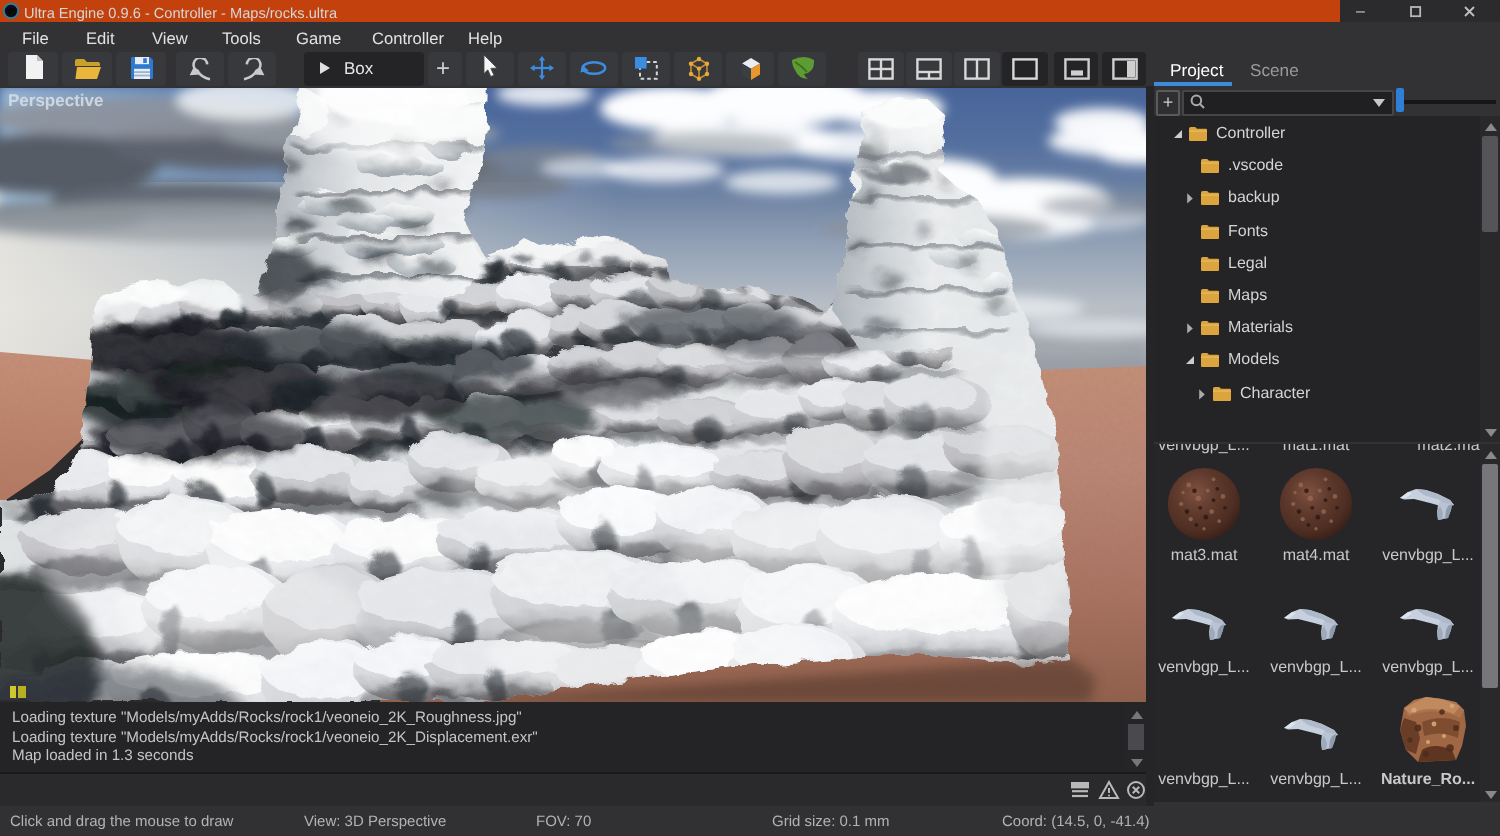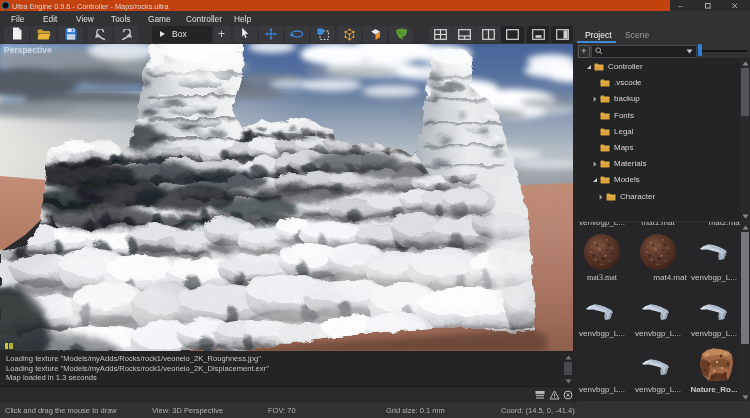--- a/index.html
+++ b/index.html
@@ -1773,22 +1773,22 @@
         </g>
       </svg>
       <svg class="abs" style="left:122px;top:17px" width="34" height="22" viewBox="0 0 34 22">
         <path d="M1 10 L5 7 L9 5.5 L14 6 L20 8 L26 11 L28 13.5 L23 14.5 L16 12.5 L8 10.5 L3 10.8 Z" fill="#c6d0de"></path>
         <path d="M9 5.5 L14 6 L20 8 L26 11 L28 13.5 L23 14.5 L21 11 L13 8.5 Z" fill="#aeb9c9"></path>
         <path d="M21 12 L27 13 L26.5 16 L25 20 L20 21 L19.5 17 L20 13.5 Z" fill="#b9c3d2"></path>
         <path d="M25 14 L27 13 L26.5 16 L25 20 L23.5 20.5 L24 16 Z" fill="#8e9aad"></path>
         <path d="M20 21 L19.5 17 L21 14 L22.5 17.5 L22 20.8 Z" fill="#9daaba"></path>
         <path d="M1 10 L5 7 L7 7.5 L4 10 Z" fill="#dde4ec"></path>
       </svg>
-      <div class="tlabel" style="left:-3px;top:51px;font-family:Liberation Serif, serif;">mat3.mat</div>
-      <div class="tlabel" style="left:65px;top:51px;">mat4.mat</div>
+      <div class="tlabel" style="left:-3px;top:51px;">mat3.mat</div>
+      <div class="tlabel" style="left:53px;top:51px;">mat4.mat</div>
       <div class="tlabel" style="left:109px;top:51px;">venvbgp_L...</div>
       <svg class="abs" style="left:8px;top:77px" width="34" height="22" viewBox="0 0 34 22">
         <path d="M1 10 L5 7 L9 5.5 L14 6 L20 8 L26 11 L28 13.5 L23 14.5 L16 12.5 L8 10.5 L3 10.8 Z" fill="#c6d0de"></path>
         <path d="M9 5.5 L14 6 L20 8 L26 11 L28 13.5 L23 14.5 L21 11 L13 8.5 Z" fill="#aeb9c9"></path>
         <path d="M21 12 L27 13 L26.5 16 L25 20 L20 21 L19.5 17 L20 13.5 Z" fill="#b9c3d2"></path>
         <path d="M25 14 L27 13 L26.5 16 L25 20 L23.5 20.5 L24 16 Z" fill="#8e9aad"></path>
         <path d="M20 21 L19.5 17 L21 14 L22.5 17.5 L22 20.8 Z" fill="#9daaba"></path>
         <path d="M1 10 L5 7 L7 7.5 L4 10 Z" fill="#dde4ec"></path>
       </svg>
       <svg class="abs" style="left:64px;top:77px" width="34" height="22" viewBox="0 0 34 22">

